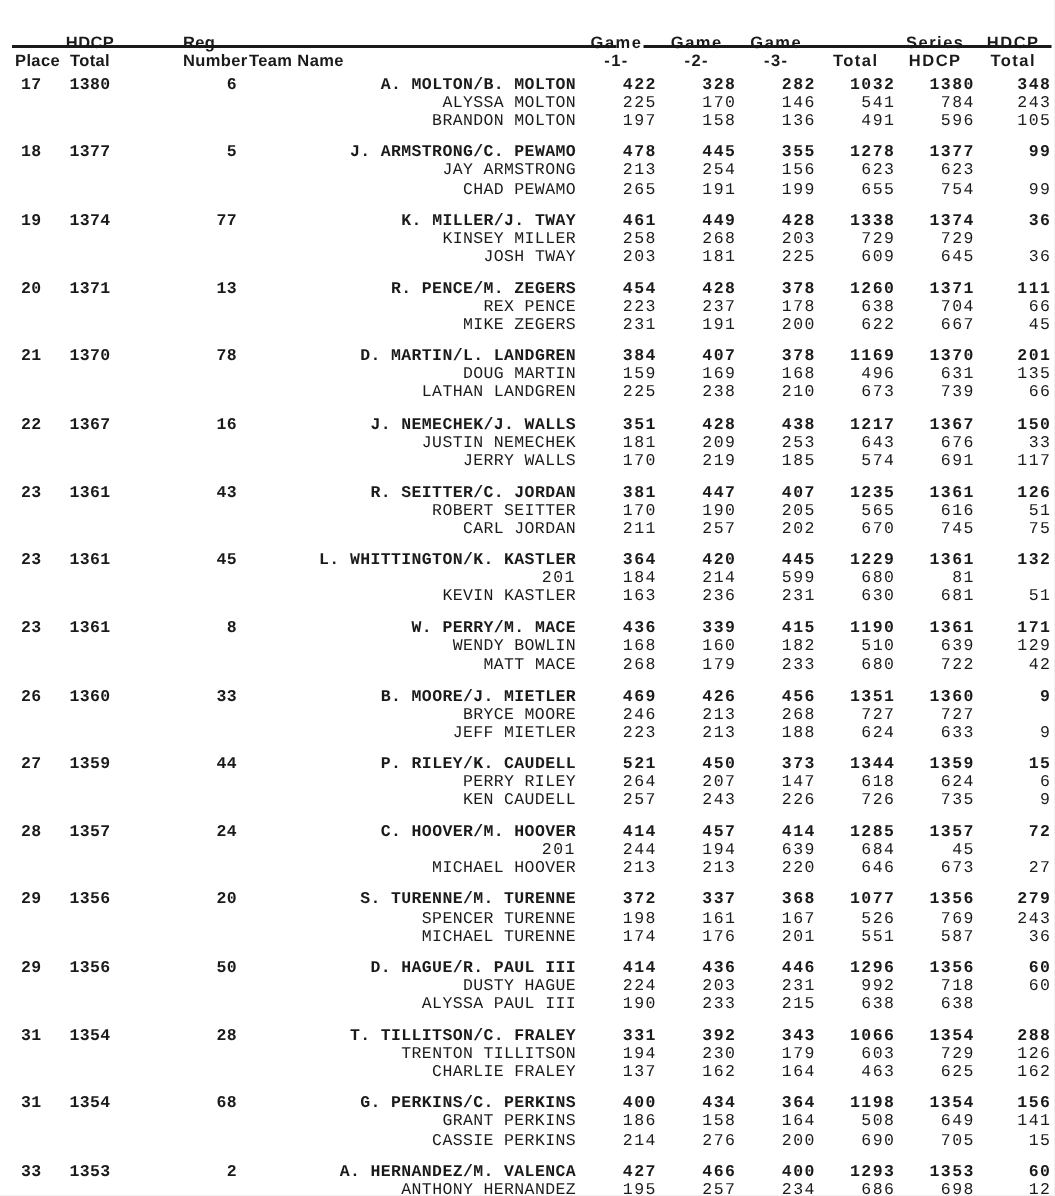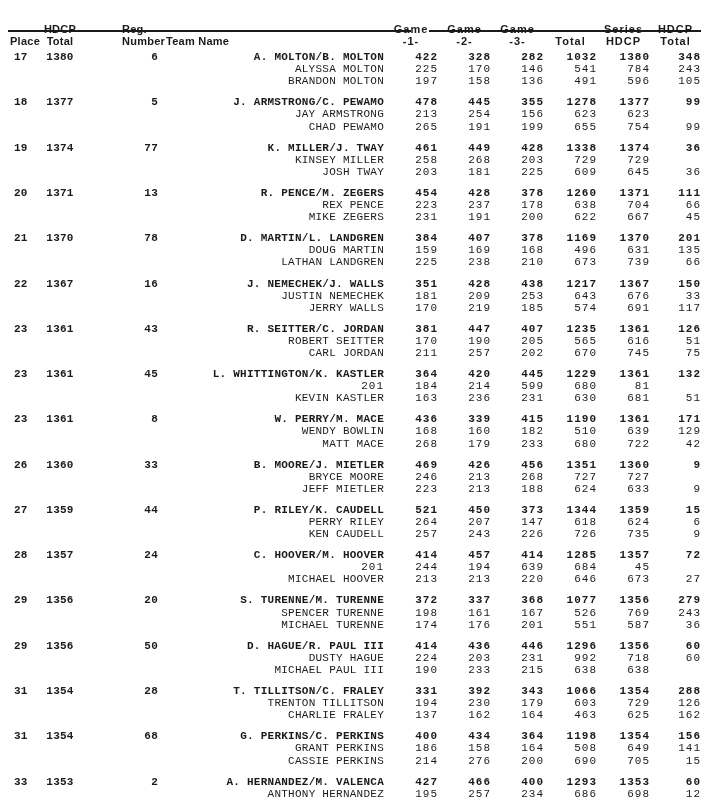--- a/index.html
+++ b/index.html
@@ -654,21 +654,21 @@
       <div class="c-num">231</div>
       <div class="c-num">992</div>
       <div class="c-num">718</div>
       <div class="c-num">60</div>
     </div>
 
     <div class="grid row bowler-row">
       <div class="c-place"></div>
       <div class="c-hdcpt"></div>
       <div class="c-reg"></div>
-      <div class="c-team">MICHAEL PAUL III</div>
+      <div class="c-team">ALYSSA PAUL III</div>
       <div class="c-num">190</div>
       <div class="c-num">233</div>
       <div class="c-num">215</div>
       <div class="c-num">638</div>
       <div class="c-num">638</div>
       <div class="c-num"></div>
     </div>
   </div>
     </div>
 

